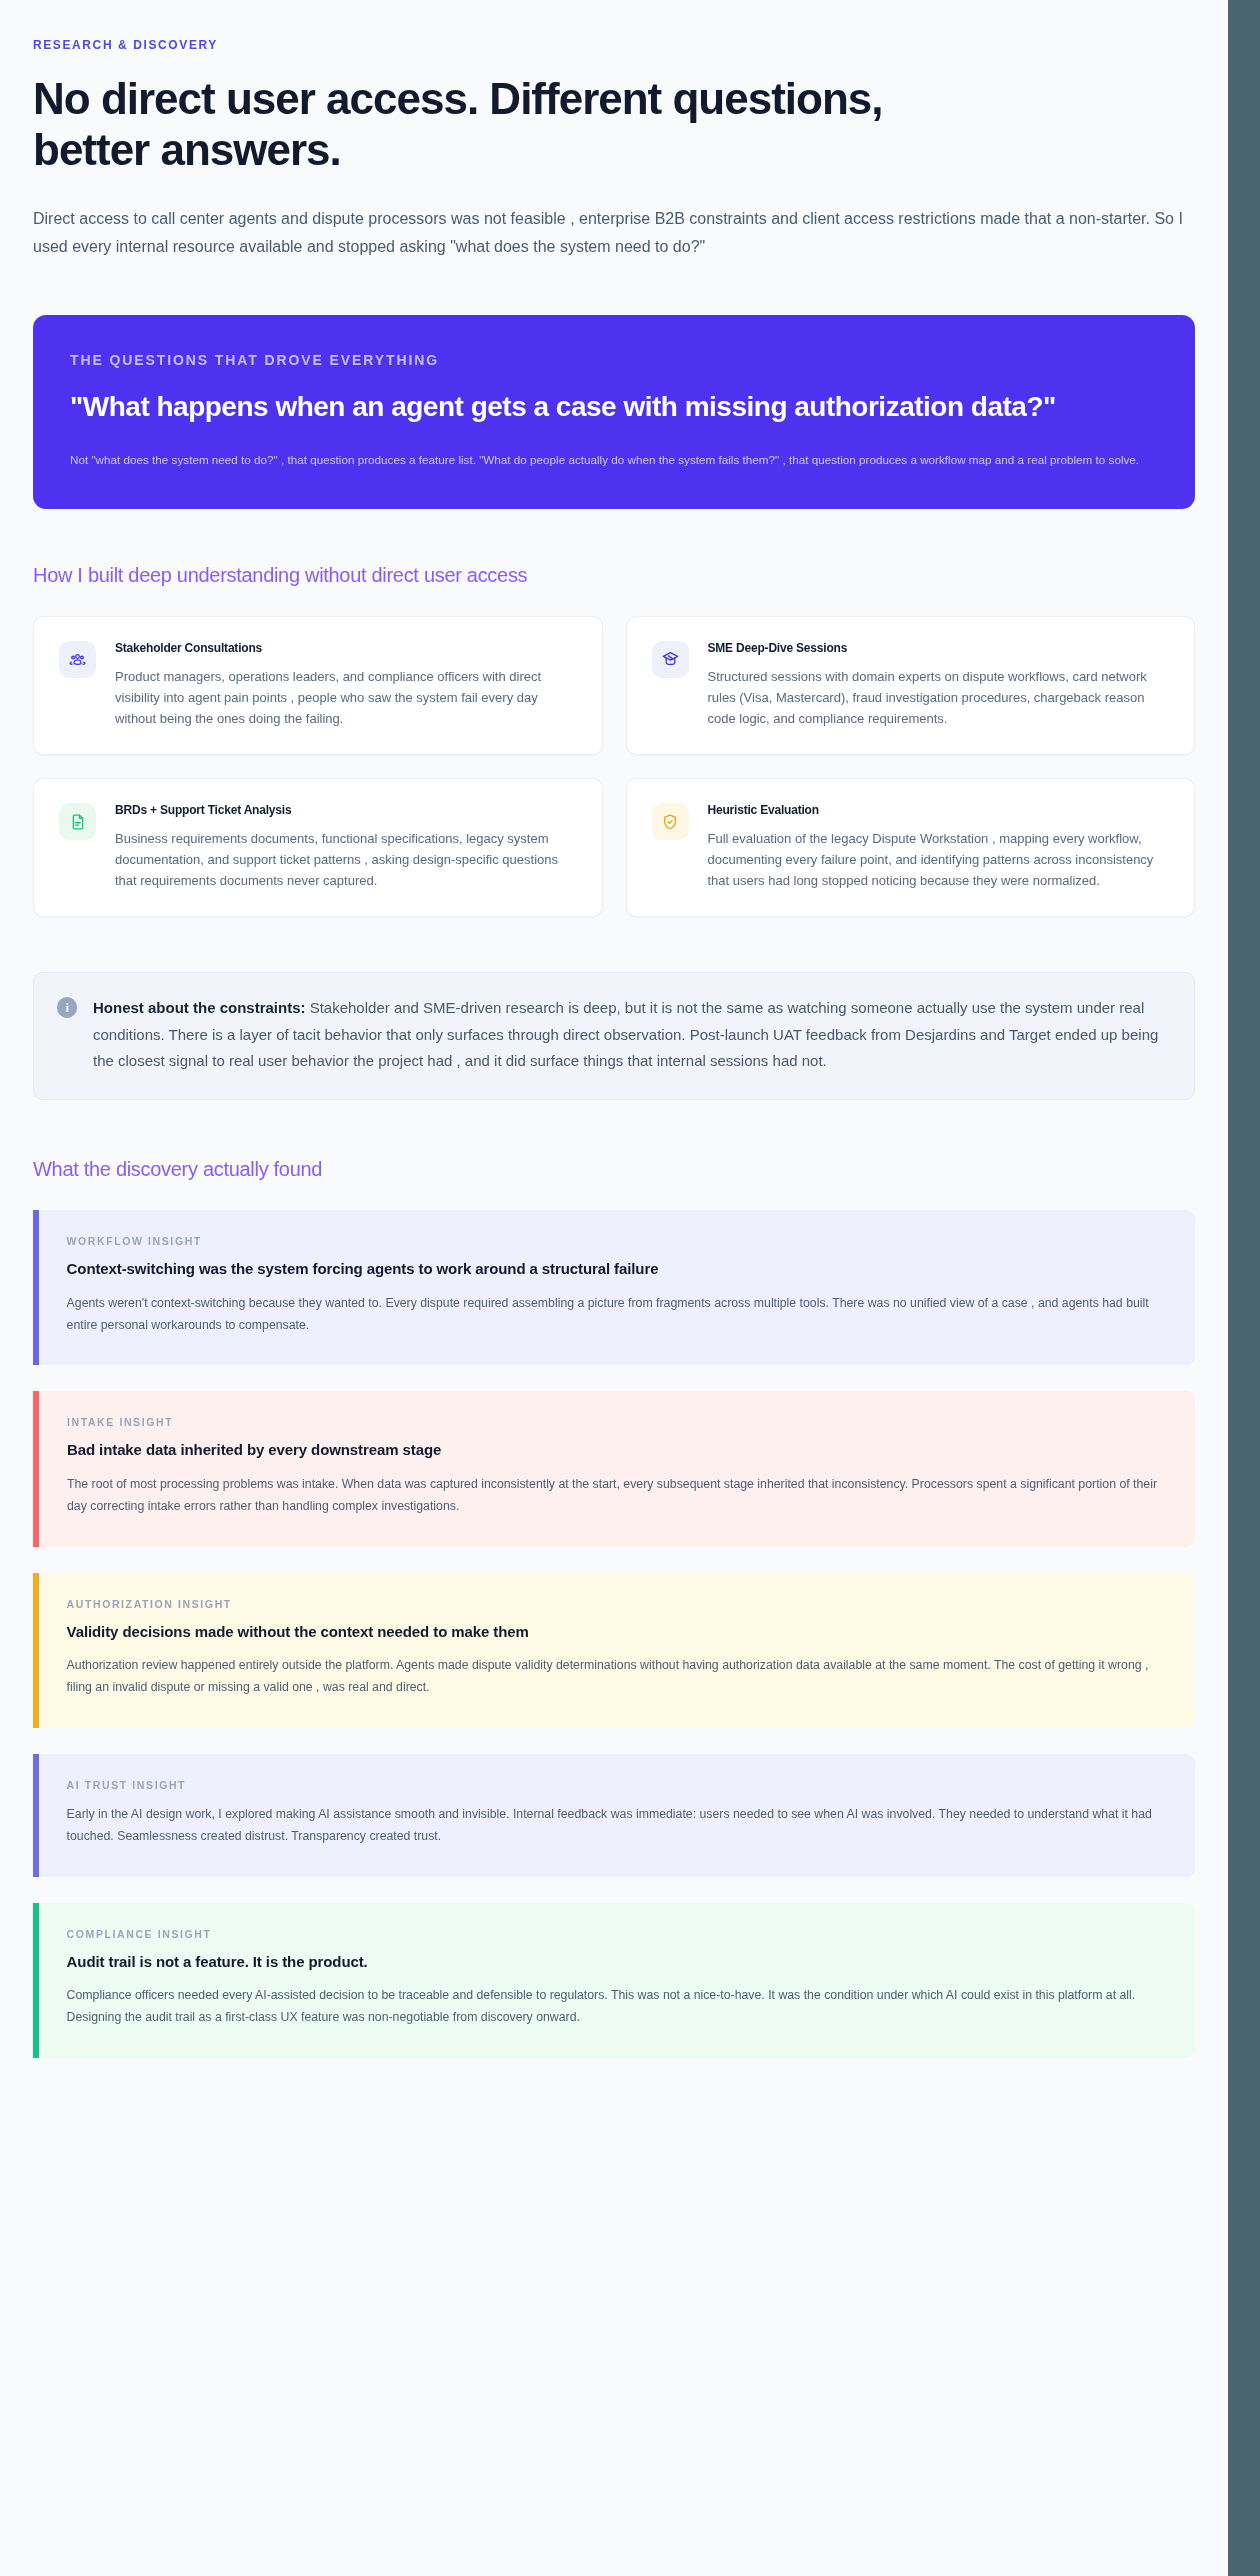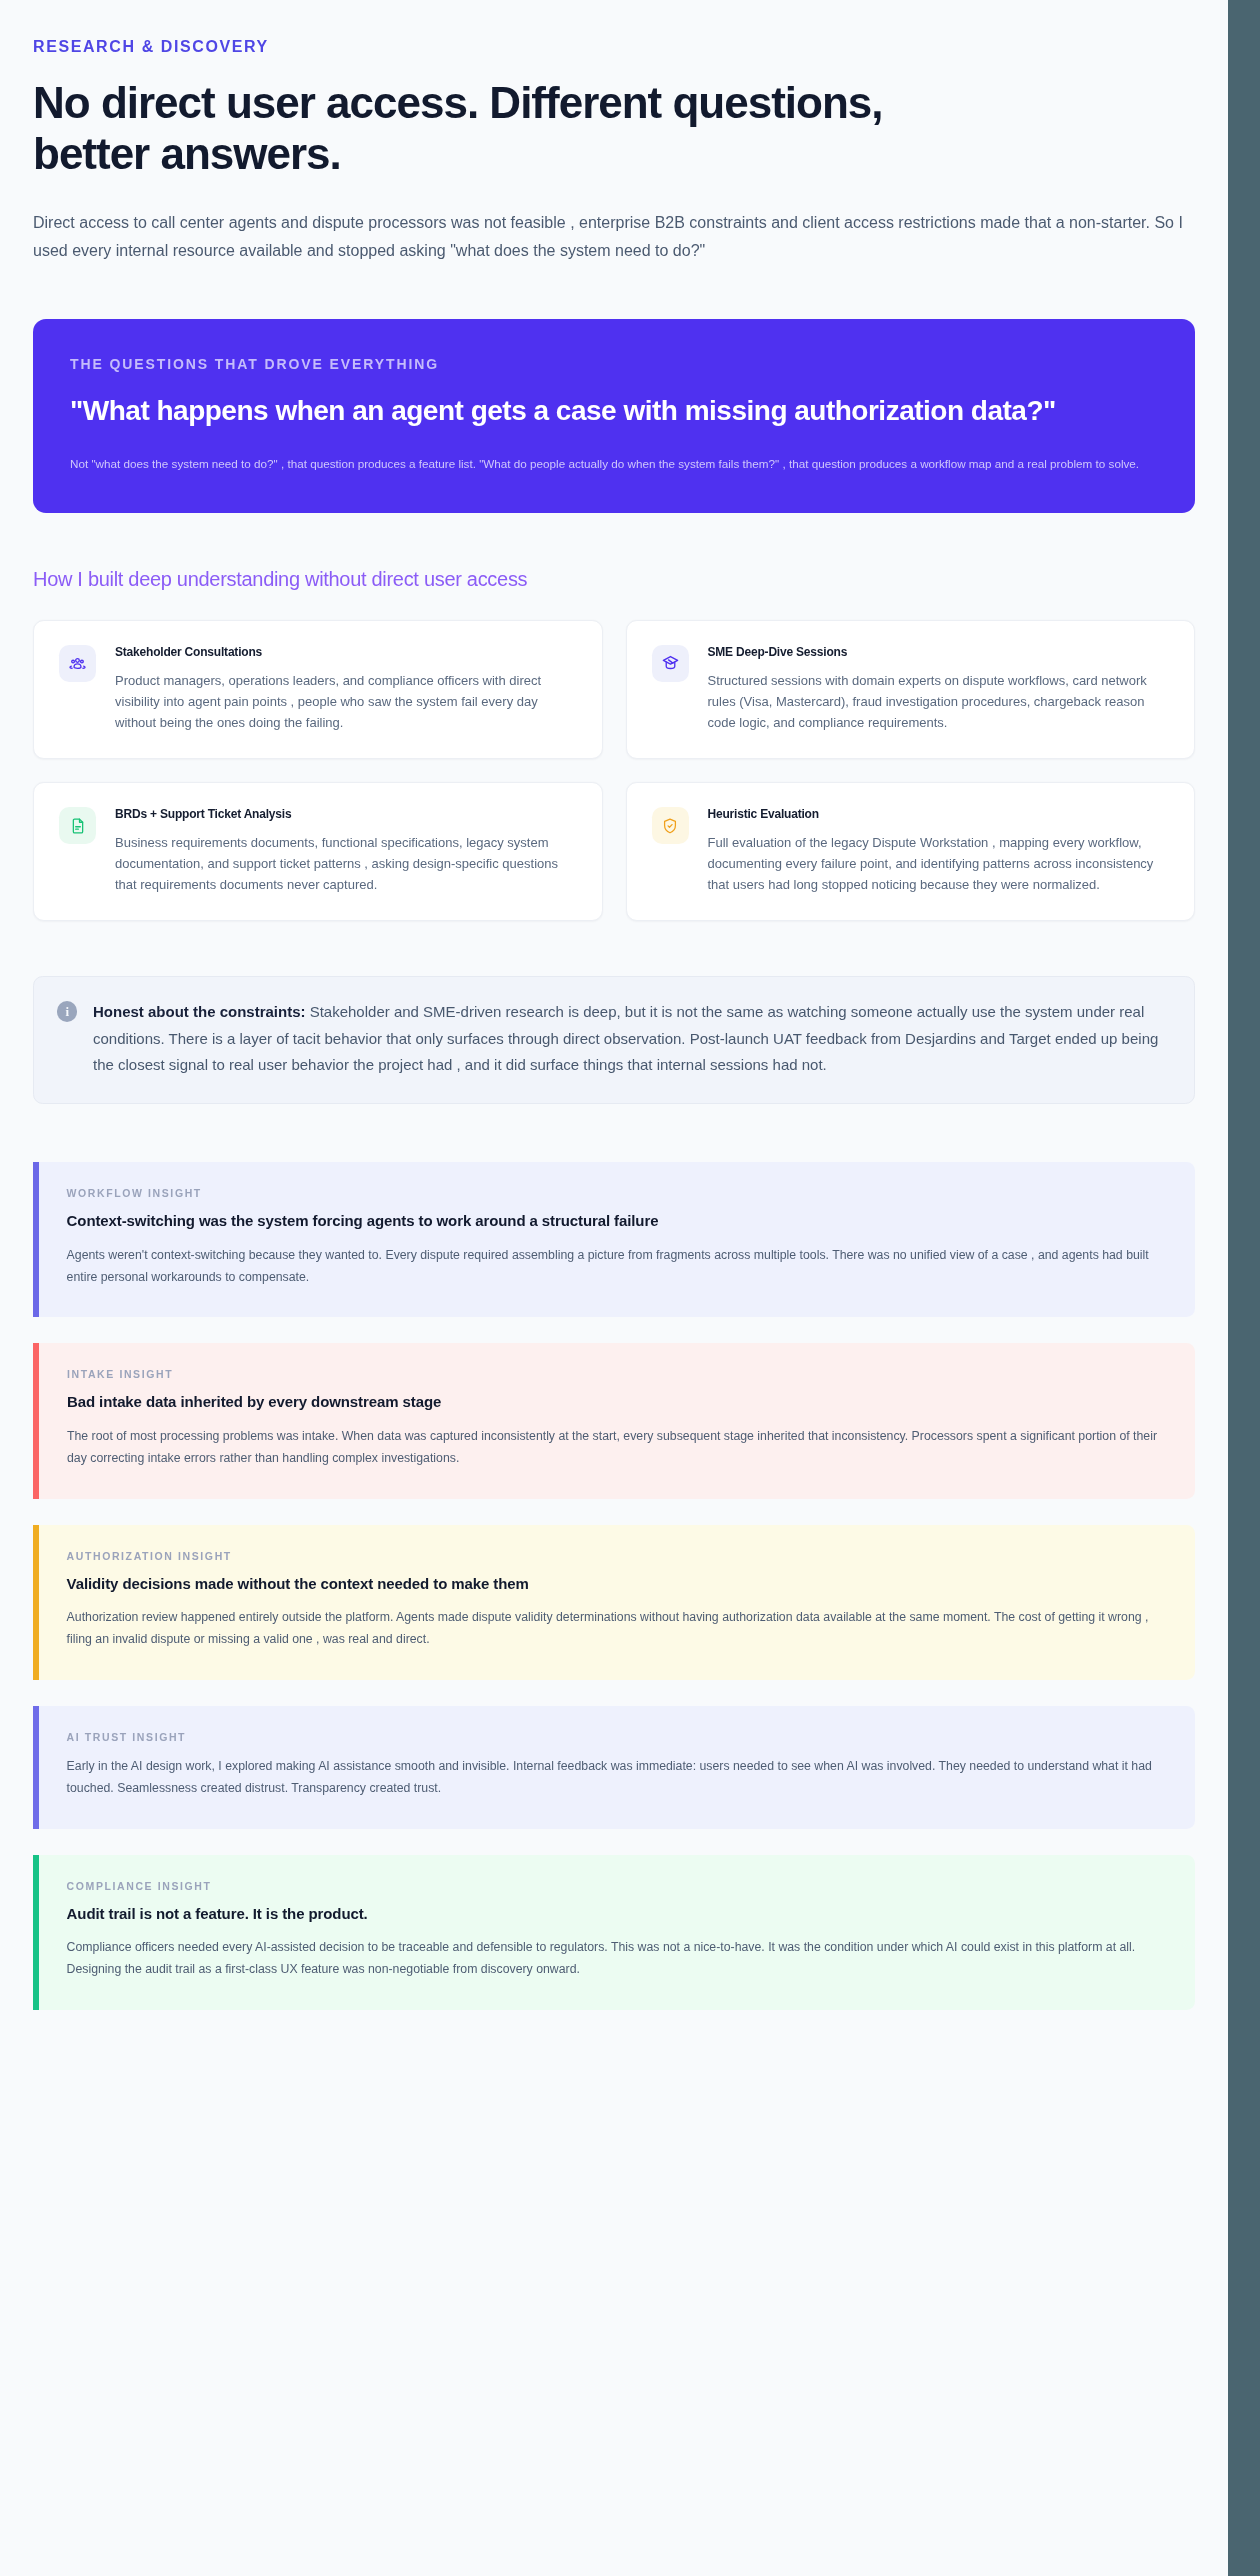--- a/index.html
+++ b/index.html
@@ -20,21 +20,21 @@
   .right-strip {
     position: absolute;
     top: 0; left: 1228px;
     width: 32px;
     height: 2576px;
     background: #4a6570;
   }
 
   
   .eyebrow {
-    font-size: 16px;
+    font-size: 12px;
     letter-spacing: 1.6px;
     font-weight: 600;
     color: #4f46e5;
     margin: 4.8px 0 21.6px 0;
   }
 
   
   .hero-title {
     font-size: 44px;
     line-height: 1.16;
@@ -274,20 +274,21 @@
       </div>
     </div>
 
   </div>
 
   <div class="note">
     <div class="note-icon">i</div>
     <div class="note-text"><b>Honest about the constraints:</b><span> Stakeholder and SME-driven research is deep, but it is not the same as watching someone actually use the system under real conditions. There is a layer of tacit behavior that only surfaces through direct observation. Post-launch UAT feedback from Desjardins and Target ended up being the closest signal to real user behavior the project had , and it did surface things that internal sessions had not.</span></div>
   </div>
 
+  <h2 class="section-heading">What the discovery actually found</h2>
 
   <div class="insights">
 
     <div class="insight t-indigo">
       <div class="insight-label">WORKFLOW INSIGHT</div>
       <div class="insight-title">Context-switching was the system forcing agents to work around a structural failure</div>
       <div class="insight-desc">Agents weren't context-switching because they wanted to. Every dispute required assembling a picture from fragments across multiple tools. There was no unified view of a case , and agents had built entire personal workarounds to compensate.</div>
     </div>
 
     <div class="insight t-red">

